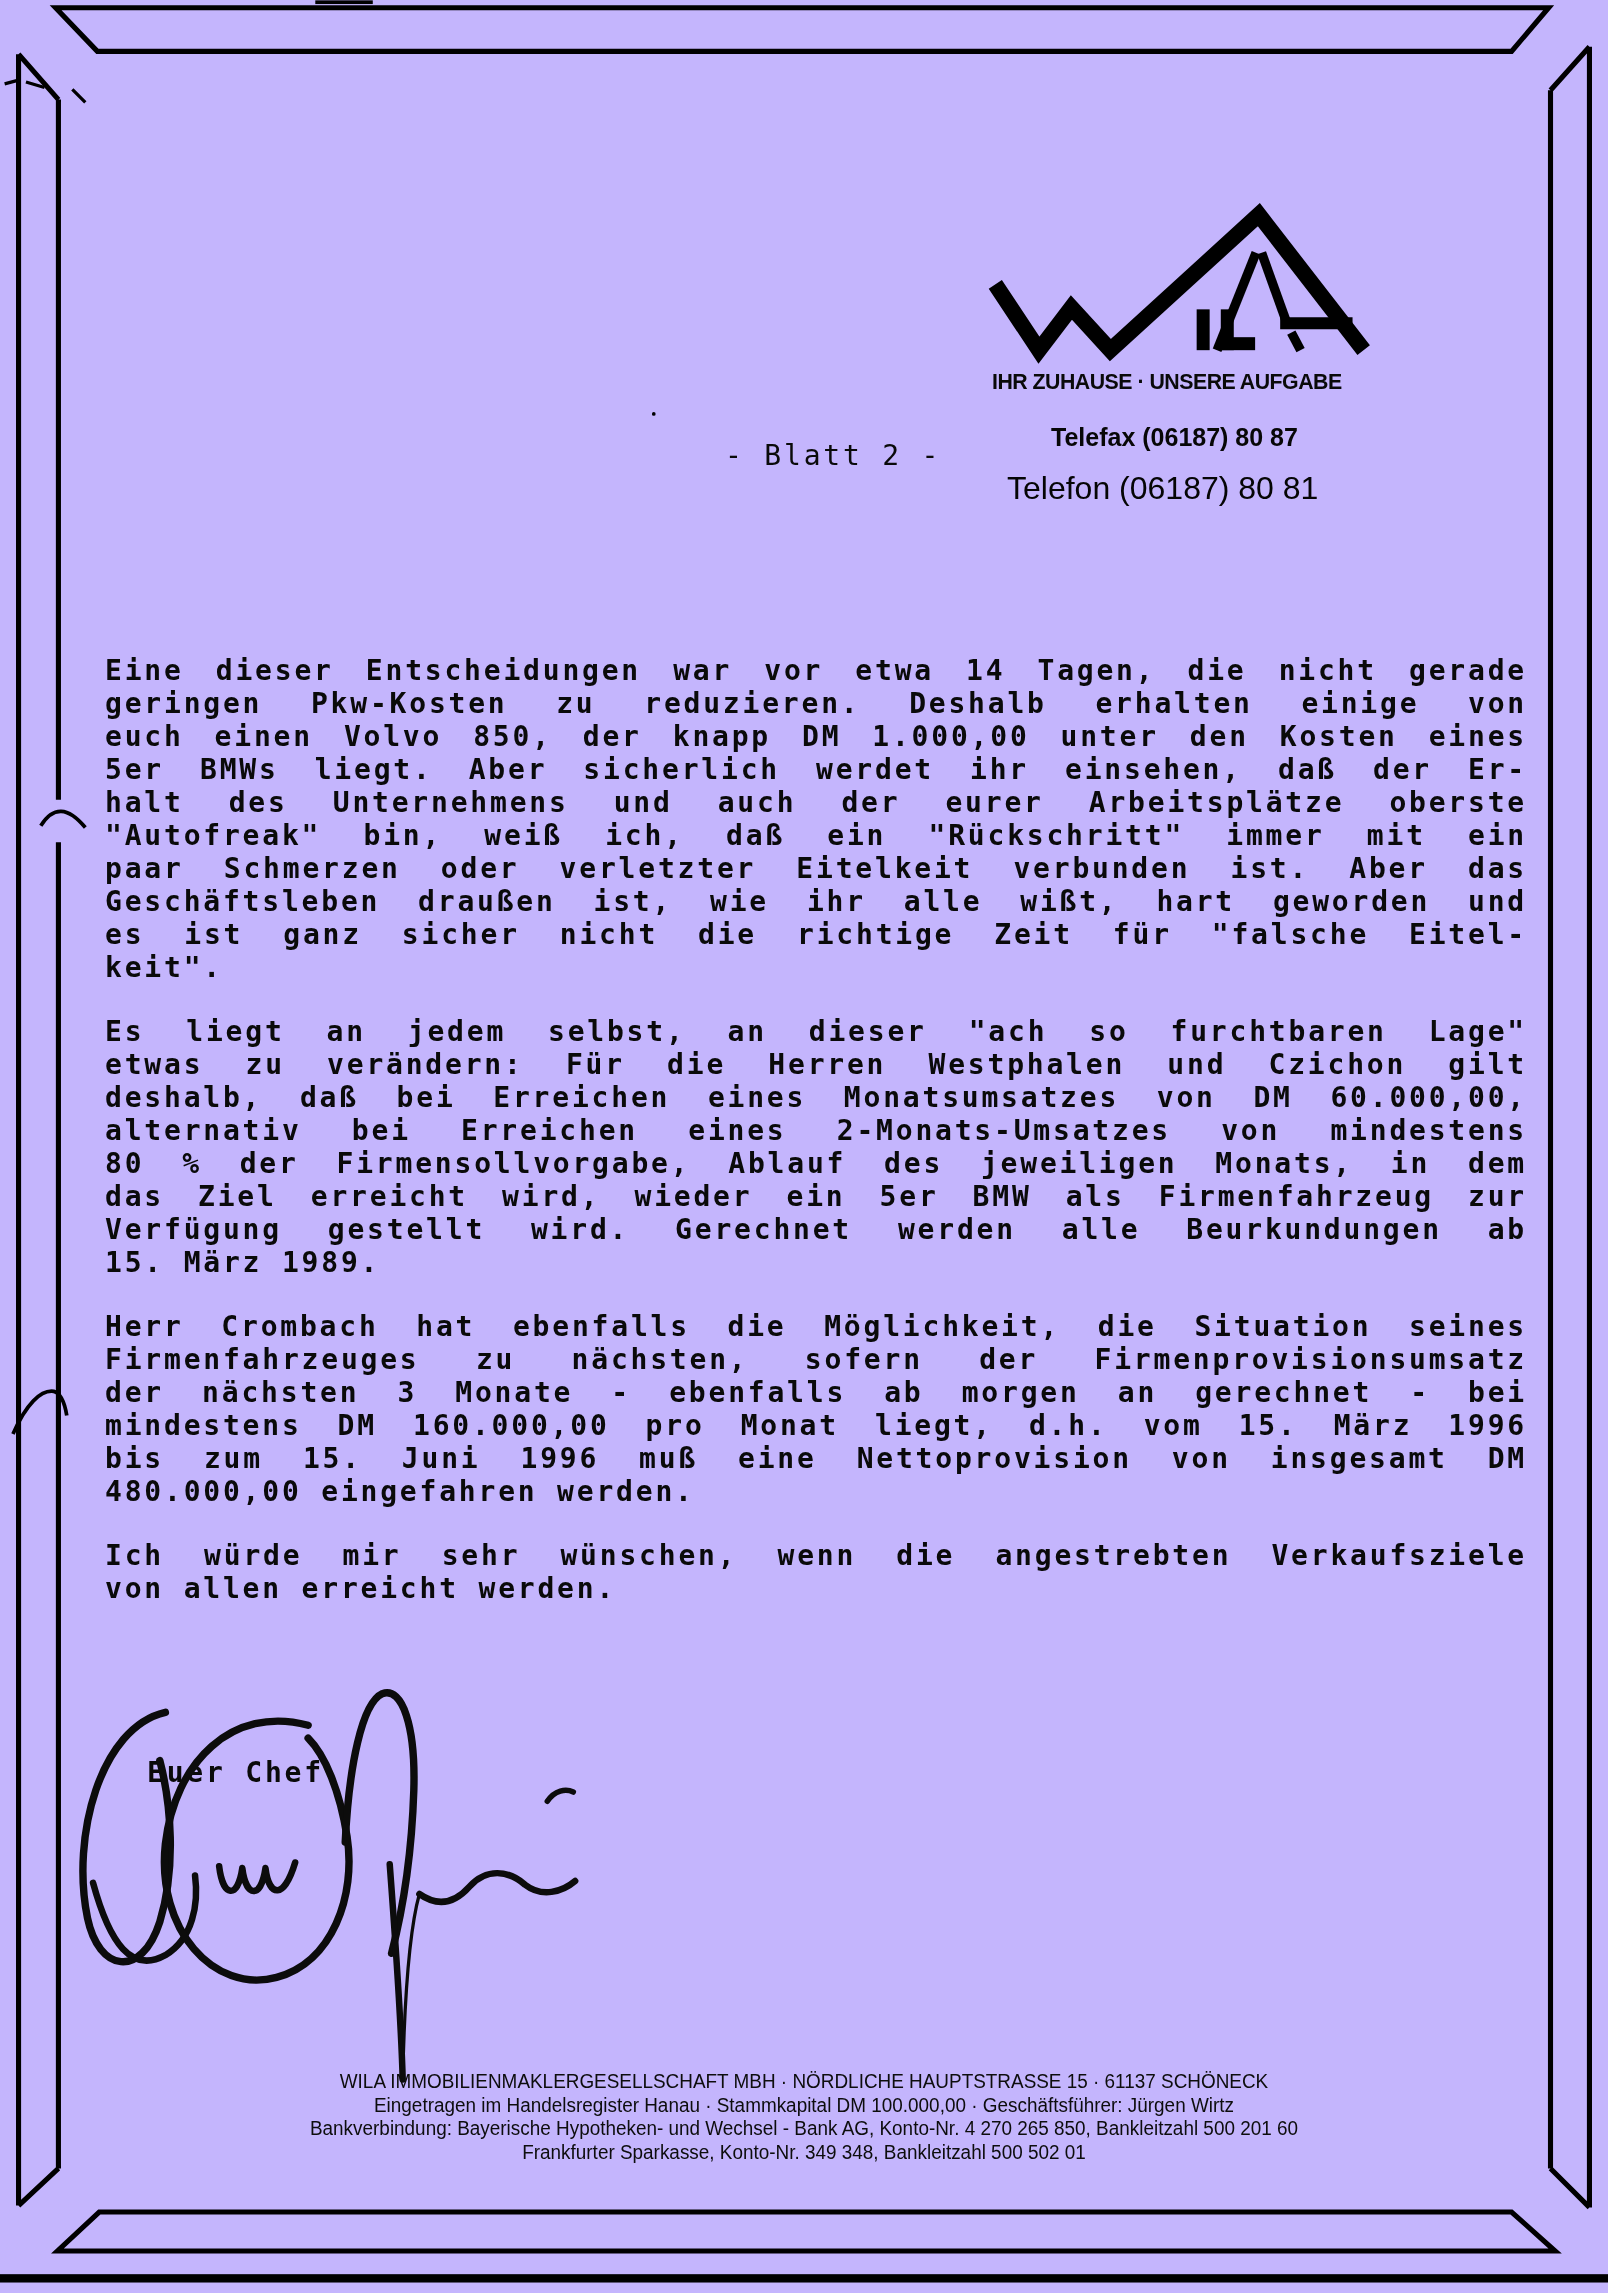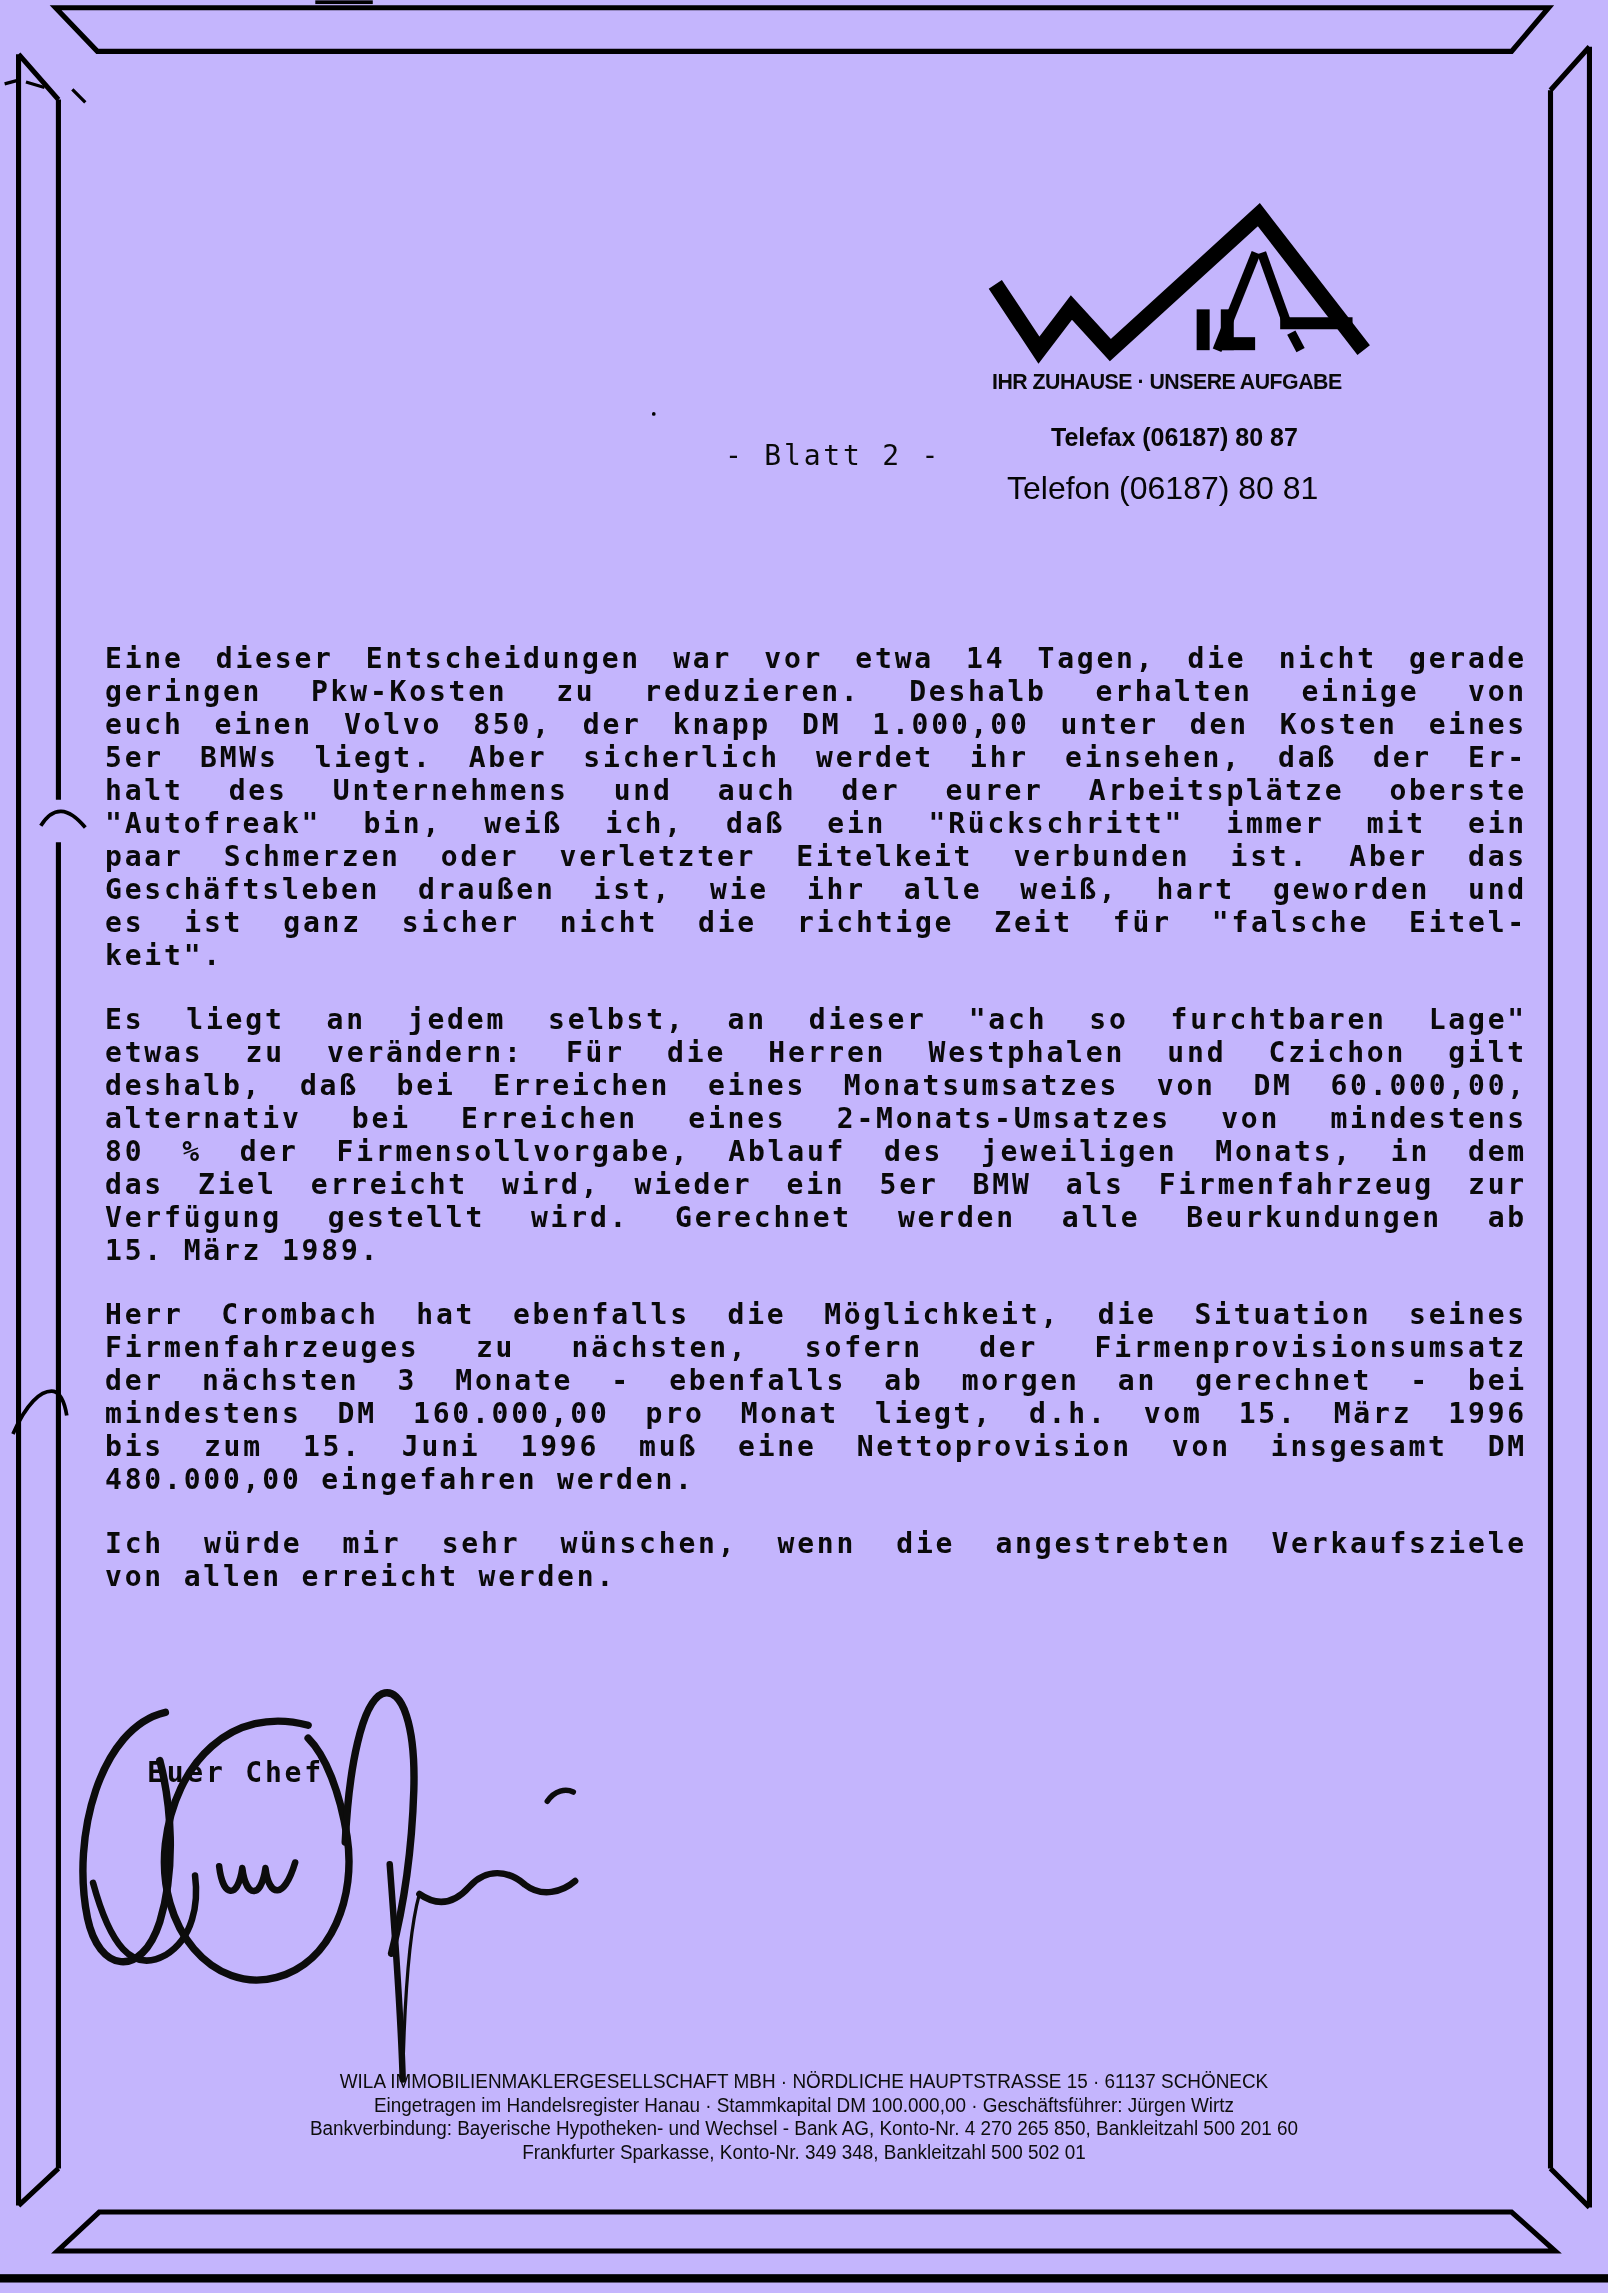--- a/index.html
+++ b/index.html
@@ -35,21 +35,21 @@
     position:absolute; left:725px; top:439px;
     font-size:28px; font-weight:400; letter-spacing:2.8px; white-space:nowrap;
   }
 
   
   .letter-body {
     position:absolute; left:105px; top:642px; width:1422px;
     font-size:28px; font-weight:600; letter-spacing:2.8px;
     line-height:33px; color:#0a0a0a;
   }
-  .para { margin:0 0 31px 0; }
+  .para { margin:12px 0 31px 0; }
   .line { text-align:justify; text-align-last:justify; white-space:normal; }
   .line.last { text-align-last:left; }
 
   
   .closing {
     position:absolute; left:147px; top:1756px;
     font-size:28px; font-weight:600; letter-spacing:2.8px; white-space:nowrap;
   }
   .sig-svg { position:absolute; left:51px; top:1665px; }
 
@@ -112,21 +112,21 @@
 
   <div class="letter-body">
       <div class="para">
         <div class="line">Eine dieser Entscheidungen war vor etwa 14 Tagen, die nicht gerade</div>
         <div class="line">geringen Pkw-Kosten zu reduzieren. Deshalb erhalten einige von</div>
         <div class="line">euch einen Volvo 850, der knapp DM 1.000,00 unter den Kosten eines</div>
         <div class="line">5er BMWs liegt. Aber sicherlich werdet ihr einsehen, daß der Er-</div>
         <div class="line">halt des Unternehmens und auch der eurer Arbeitsplätze oberste</div>
         <div class="line">"Autofreak" bin, weiß ich, daß ein "Rückschritt" immer mit ein</div>
         <div class="line">paar Schmerzen oder verletzter Eitelkeit verbunden ist. Aber das</div>
-        <div class="line">Geschäftsleben draußen ist, wie ihr alle weiß, hart geworden und</div>
+        <div class="line">Geschäftsleben draußen ist, wie ihr alle wißt, hart geworden und</div>
         <div class="line">es ist ganz sicher nicht die richtige Zeit für "falsche Eitel-</div>
         <div class="line last">keit".</div>
       </div>
       <div class="para">
         <div class="line">Es liegt an jedem selbst, an dieser "ach so furchtbaren Lage"</div>
         <div class="line">etwas zu verändern: Für die Herren Westphalen und Czichon gilt</div>
         <div class="line">deshalb, daß bei Erreichen eines Monatsumsatzes von DM 60.000,00,</div>
         <div class="line">alternativ bei Erreichen eines 2-Monats-Umsatzes von mindestens</div>
         <div class="line">80 % der Firmensollvorgabe, Ablauf des jeweiligen Monats, in dem</div>
         <div class="line">das Ziel erreicht wird, wieder ein 5er BMW als Firmenfahrzeug zur</div>

